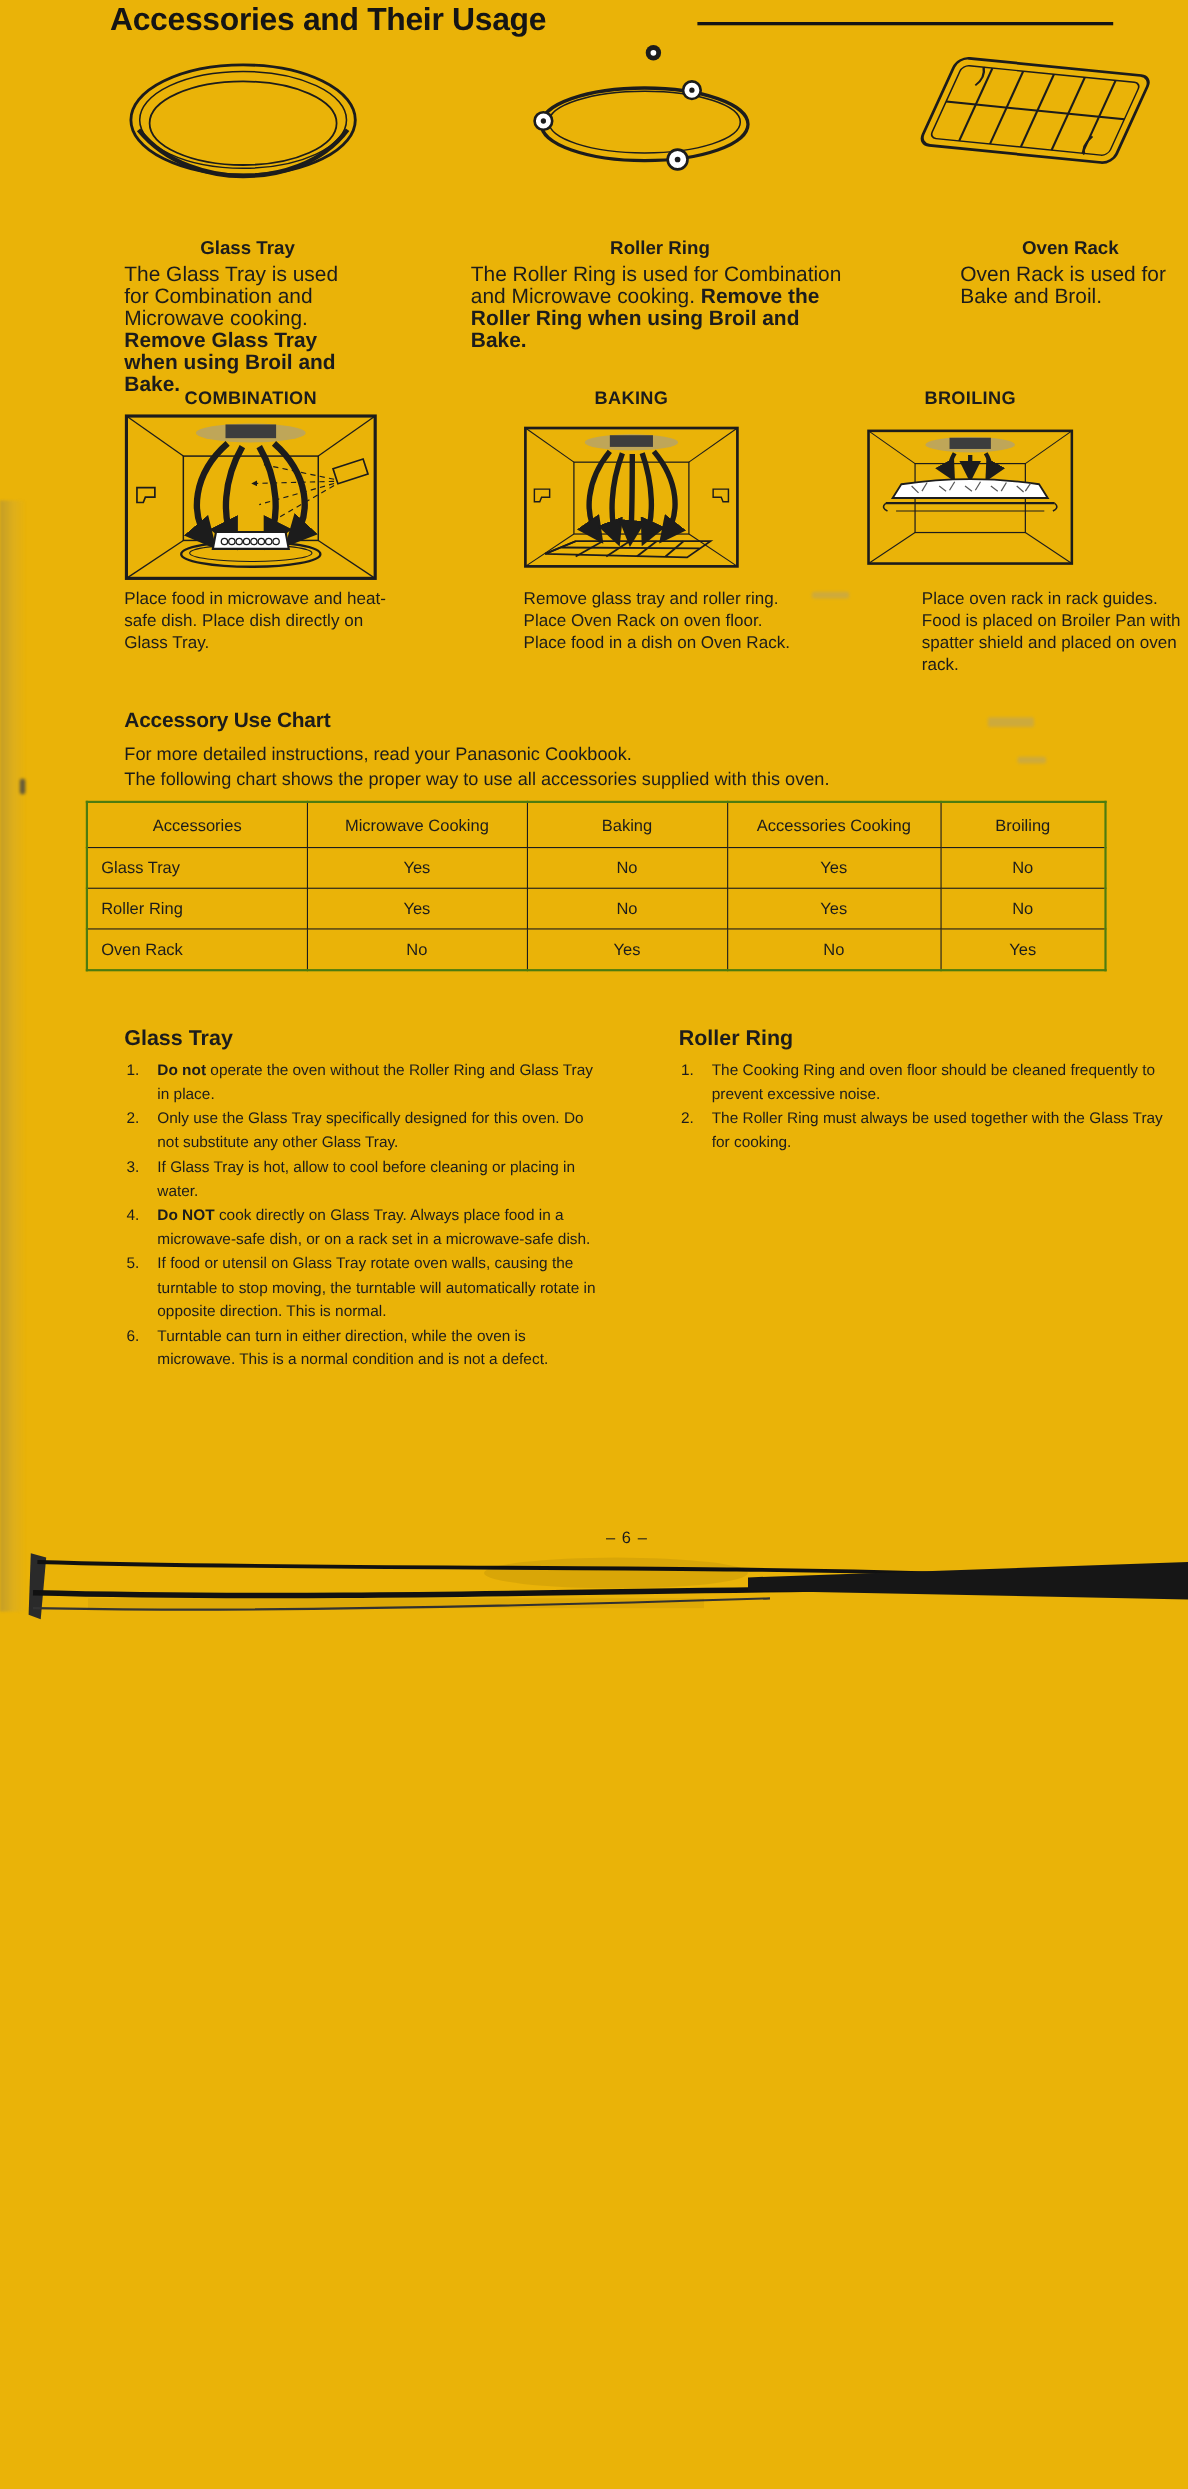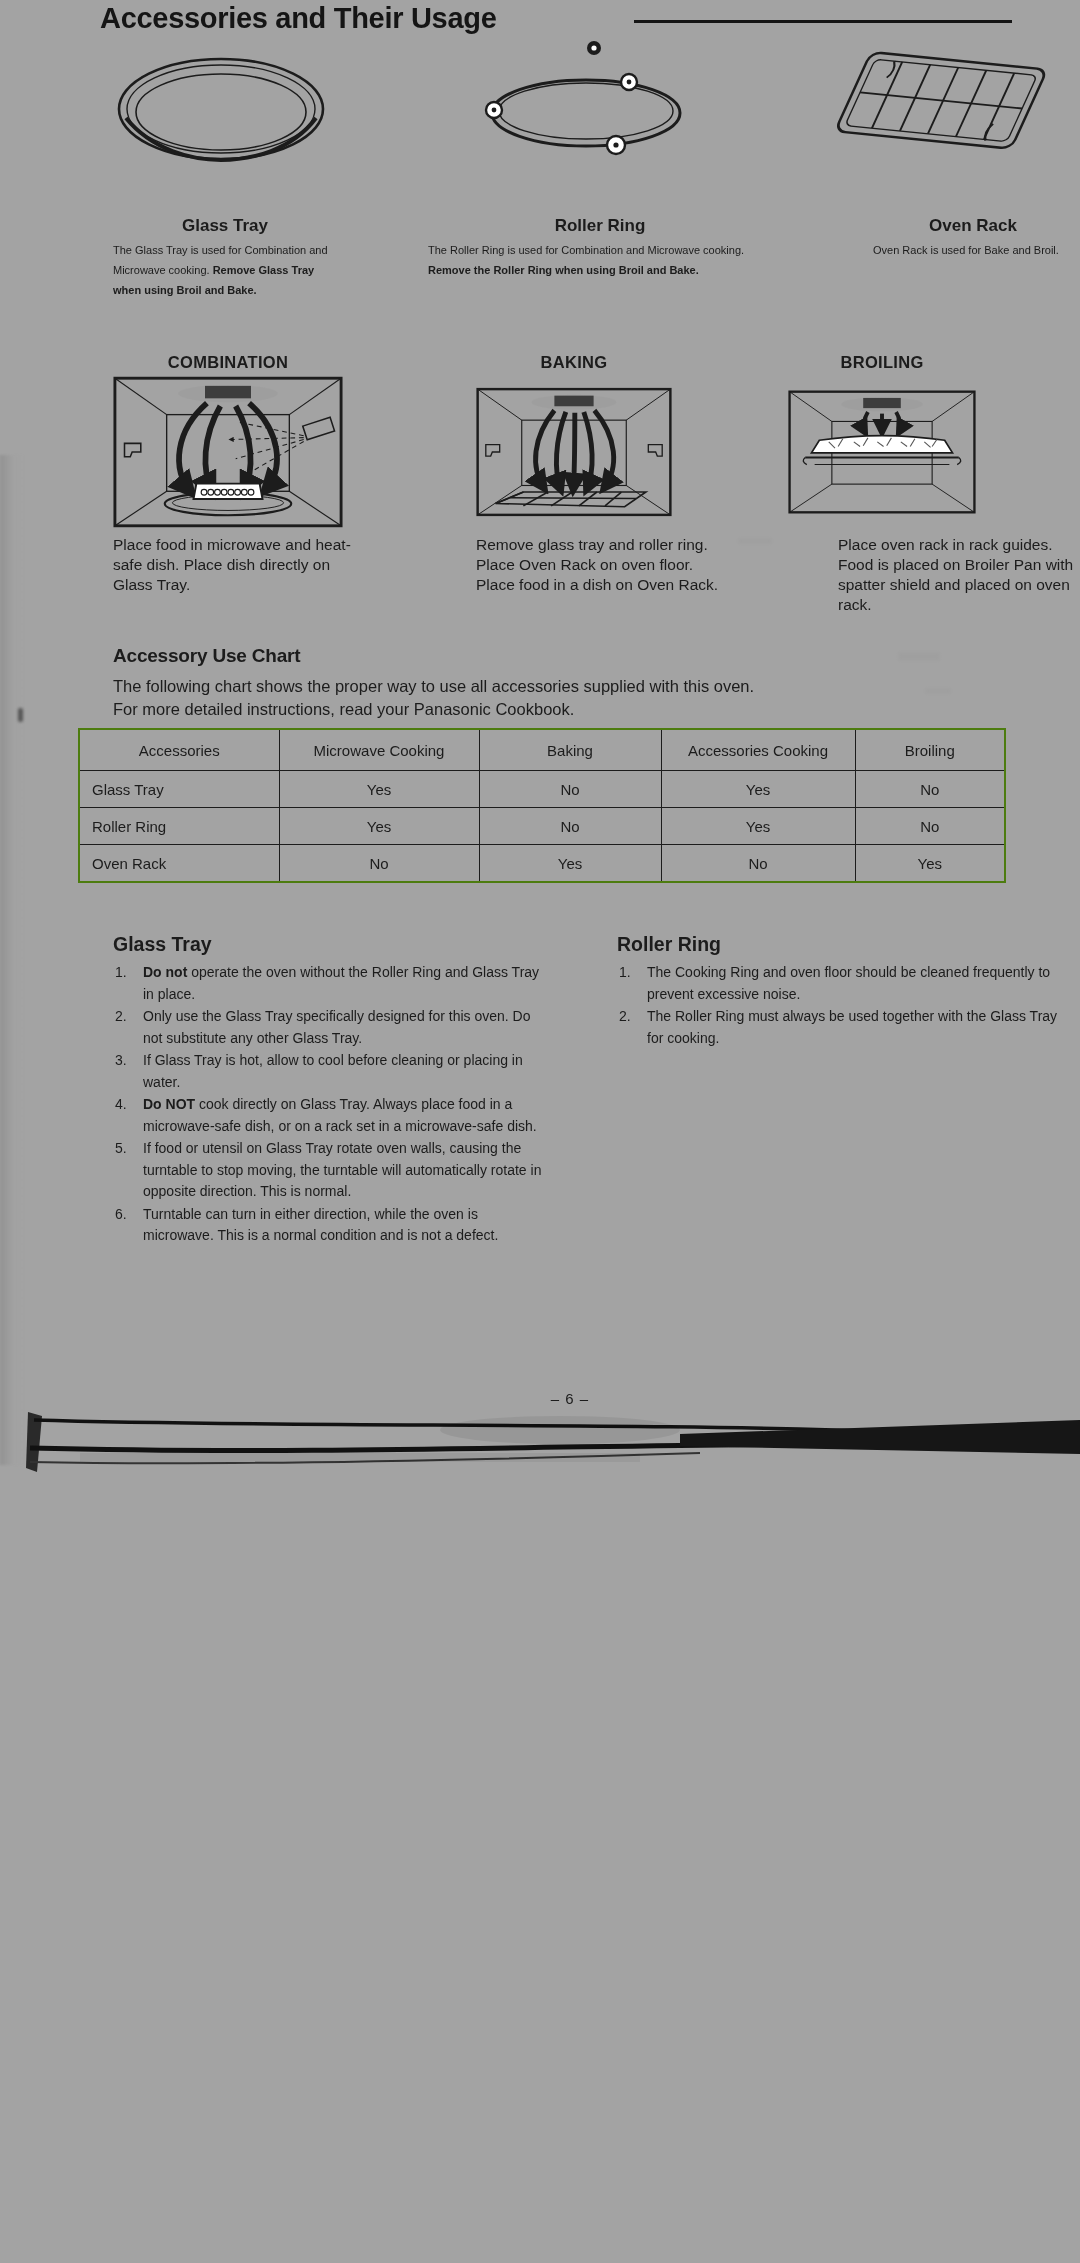--- a/index.html
+++ b/index.html
@@ -1,27 +1,27 @@
 <!DOCTYPE html>
 <html><head>
 <meta charset="utf-8">
 <style>
   html,body{margin:0;padding:0;background:#e9e9e9;}
   .page{
     position:relative;width:1080px;height:2263px;margin:0 auto;
-    background:#a3a3a3;color:#1c1c1c;
+    background:#eab308;color:#1c1c1c;
     font-family:"Liberation Sans", sans-serif;overflow:hidden;
   }
   .abs{position:absolute;}
   .title{
     font-size:29px;font-weight:800;letter-spacing:-0.3px;color:#151515;
   }
   .title-rule{height:3px;background:#151515;}
   .acc-head{font-size:17px;font-weight:bold;text-align:center;}
-  .acc-text{font-size:11px;line-height:20px;}
+  .acc-text{font-size:19px;line-height:20px;}
   .b{font-weight:bold;}
   .mode-head{font-size:16.5px;font-weight:bold;text-align:center;letter-spacing:.3px;}
   .mode-caption{font-size:15.5px;line-height:20px;}
   .chart-head{font-size:19px;font-weight:bold;letter-spacing:-0.2px;}
   .chart-intro{font-size:16.5px;line-height:23px;}
   table.use-chart{border-collapse:collapse;width:926px;table-layout:fixed;}
   table.use-chart th,table.use-chart td{
     border:1.6px solid #1c1c1c;font-size:15px;font-weight:normal;
     text-align:center;padding:0 8px;
   }
@@ -216,22 +216,22 @@
         <line x1="22" y1="86" x2="218" y2="86" stroke="#1c1c1c" stroke-width="2.6"></line>
         <path class="ink" d="M22,86 q-6,5 2,9 M218,86 q6,5 -2,9" stroke-width="1.8"></path>
         <line x1="34" y1="95" x2="206" y2="95" stroke="#1c1c1c" stroke-width="1.4"></line>
       </g>
     </svg>
   </div>
   <div class="abs mode-caption" style="left:838px;top:535px;width:240px;">Place oven rack in rack guides. Food is placed on Broiler Pan with spatter shield and placed on oven rack.</div>
 
   <div class="abs chart-head" style="left:113px;top:645px;">Accessory Use Chart</div>
   <div class="abs chart-intro" style="left:113px;top:675px;width:800px;">
+    <div>For more detailed instructions, read your Panasonic Cookbook.</div>
     <div>The following chart shows the proper way to use all accessories supplied with this oven.</div>
-    <div>For more detailed instructions, read your Panasonic Cookbook.</div>
   </div>
 
   <div class="abs" style="left:78px;top:728px;">
     <table class="use-chart">
       <colgroup>
         <col style="width:200px">
           <col style="width:200px">
           <col style="width:182px">
           <col style="width:194px">
           <col style="width:150px">

